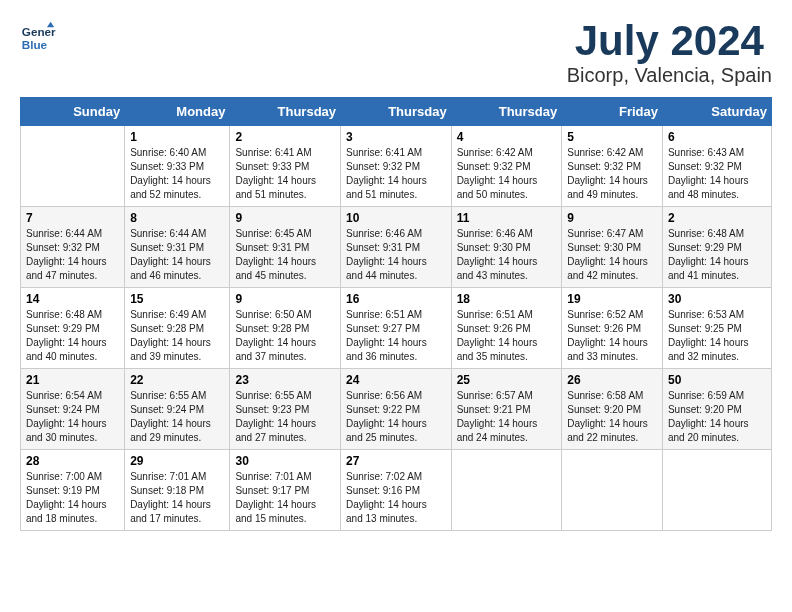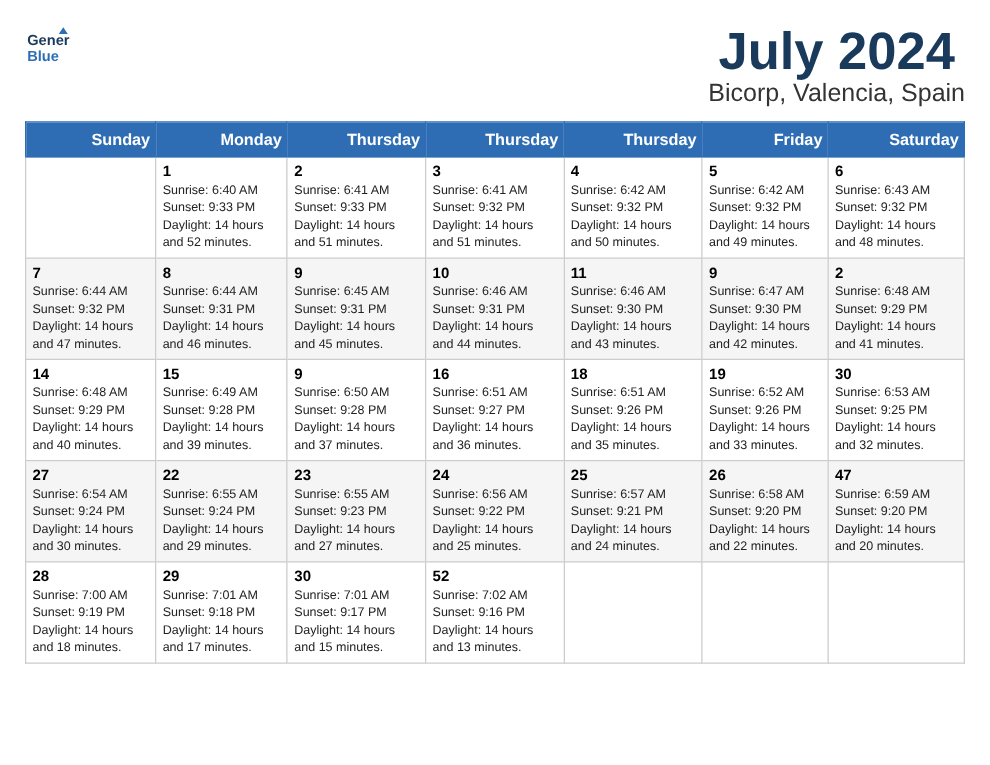--- a/index.html
+++ b/index.html
@@ -194,21 +194,21 @@
           <span class="day-num">19</span>
 <div class="cell-info">Sunrise: 6:52 AM<br>Sunset: 9:26 PM<br>Daylight: 14 hours and 33 minutes.</div>
         </td>
         <td>
           <span class="day-num">30</span>
 <div class="cell-info">Sunrise: 6:53 AM<br>Sunset: 9:25 PM<br>Daylight: 14 hours and 32 minutes.</div>
         </td>
       </tr>
       <tr>
         <td>
-          <span class="day-num">27</span>
+          <span class="day-num">21</span>
 <div class="cell-info">Sunrise: 6:54 AM<br>Sunset: 9:24 PM<br>Daylight: 14 hours and 30 minutes.</div>
         </td>
         <td>
           <span class="day-num">22</span>
 <div class="cell-info">Sunrise: 6:55 AM<br>Sunset: 9:24 PM<br>Daylight: 14 hours and 29 minutes.</div>
         </td>
         <td>
           <span class="day-num">23</span>
 <div class="cell-info">Sunrise: 6:55 AM<br>Sunset: 9:23 PM<br>Daylight: 14 hours and 27 minutes.</div>
         </td>
@@ -218,39 +218,39 @@
         </td>
         <td>
           <span class="day-num">25</span>
 <div class="cell-info">Sunrise: 6:57 AM<br>Sunset: 9:21 PM<br>Daylight: 14 hours and 24 minutes.</div>
         </td>
         <td>
           <span class="day-num">26</span>
 <div class="cell-info">Sunrise: 6:58 AM<br>Sunset: 9:20 PM<br>Daylight: 14 hours and 22 minutes.</div>
         </td>
         <td>
-          <span class="day-num">47</span>
+          <span class="day-num">50</span>
 <div class="cell-info">Sunrise: 6:59 AM<br>Sunset: 9:20 PM<br>Daylight: 14 hours and 20 minutes.</div>
         </td>
       </tr>
       <tr>
         <td>
           <span class="day-num">28</span>
 <div class="cell-info">Sunrise: 7:00 AM<br>Sunset: 9:19 PM<br>Daylight: 14 hours and 18 minutes.</div>
         </td>
         <td>
           <span class="day-num">29</span>
 <div class="cell-info">Sunrise: 7:01 AM<br>Sunset: 9:18 PM<br>Daylight: 14 hours and 17 minutes.</div>
         </td>
         <td>
           <span class="day-num">30</span>
 <div class="cell-info">Sunrise: 7:01 AM<br>Sunset: 9:17 PM<br>Daylight: 14 hours and 15 minutes.</div>
         </td>
         <td>
-          <span class="day-num">52</span>
+          <span class="day-num">27</span>
 <div class="cell-info">Sunrise: 7:02 AM<br>Sunset: 9:16 PM<br>Daylight: 14 hours and 13 minutes.</div>
         </td>
         <td class="empty-cell"></td>
         <td class="empty-cell"></td>
         <td class="empty-cell"></td>
       </tr>
     </tbody>
 </table>
 
 </body></html>

